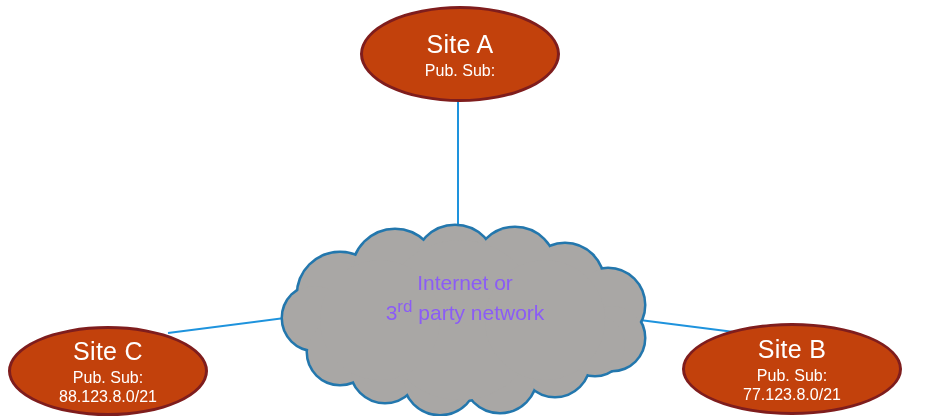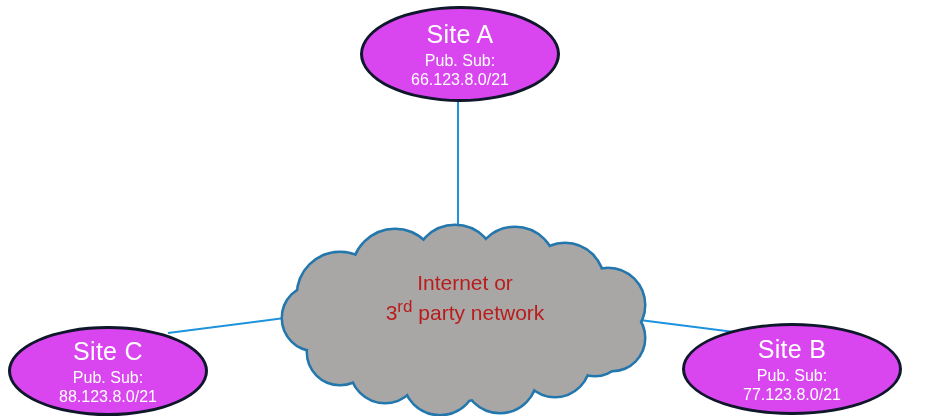--- a/index.html
+++ b/index.html
@@ -19,22 +19,22 @@
     position: absolute;
     left: 0;
     top: 0;
     width: 933px;
     height: 416px;
   }
   .site {
     position: absolute;
     box-sizing: border-box;
     border-radius: 50%;
-    background: #d946ef;
-    border: 3px solid #0f172a;
+    background: #c2410c;
+    border: 3px solid #7f1d1d;
     color: #ffffff;
     display: flex;
     flex-direction: column;
     align-items: center;
     justify-content: center;
     text-align: center;
     line-height: 1.2;
   }
   .site-name {
     font-size: 25px;
@@ -47,21 +47,21 @@
   }
   #site-a { left: 360px; top: 6px;   width: 200px; height: 96px; }
   #site-c { left: 8px;   top: 326px; width: 200px; height: 90px; }
   #site-b { left: 682px; top: 323px; width: 220px; height: 92px; }
   #cloud-label {
     position: absolute;
     left: 300px;
     top: 268px;
     width: 330px;
     text-align: center;
-    color: #b91c1c;
+    color: #8b5cf6;
     font-size: 21px;
     line-height: 30px;
   }
   #cloud-label sup {
     font-size: 17px;
     line-height: 0;
   }
 </style>
 </head>
 <body>
@@ -119,21 +119,20 @@
   </svg>
 
   <div id="cloud-label">
     <div>Internet or</div>
     <div><span>3</span><sup>rd</sup><span> party network</span></div>
   </div>
 
   <div class="site" id="site-a">
     <div class="site-name">Site A</div>
     <div class="site-sub">Pub. Sub:</div>
-    <div class="site-subnet">66.123.8.0/21</div>
   </div>
 
   <div class="site" id="site-b">
     <div class="site-name">Site B</div>
     <div class="site-sub">Pub. Sub:</div>
     <div class="site-subnet">77.123.8.0/21</div>
   </div>
 
   <div class="site" id="site-c">
     <div class="site-name">Site C</div>

